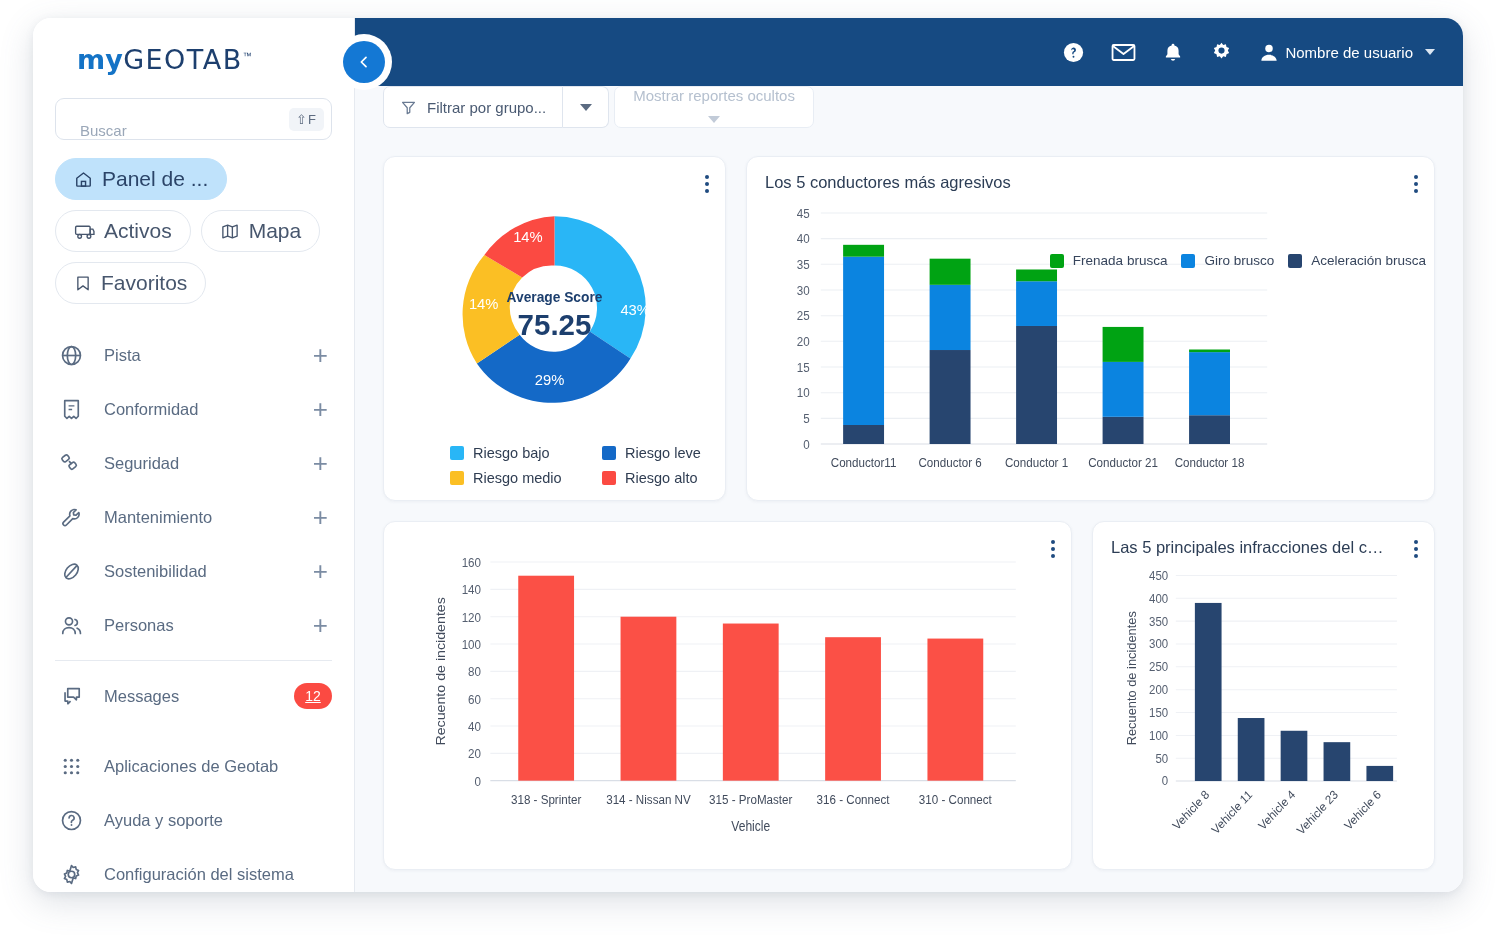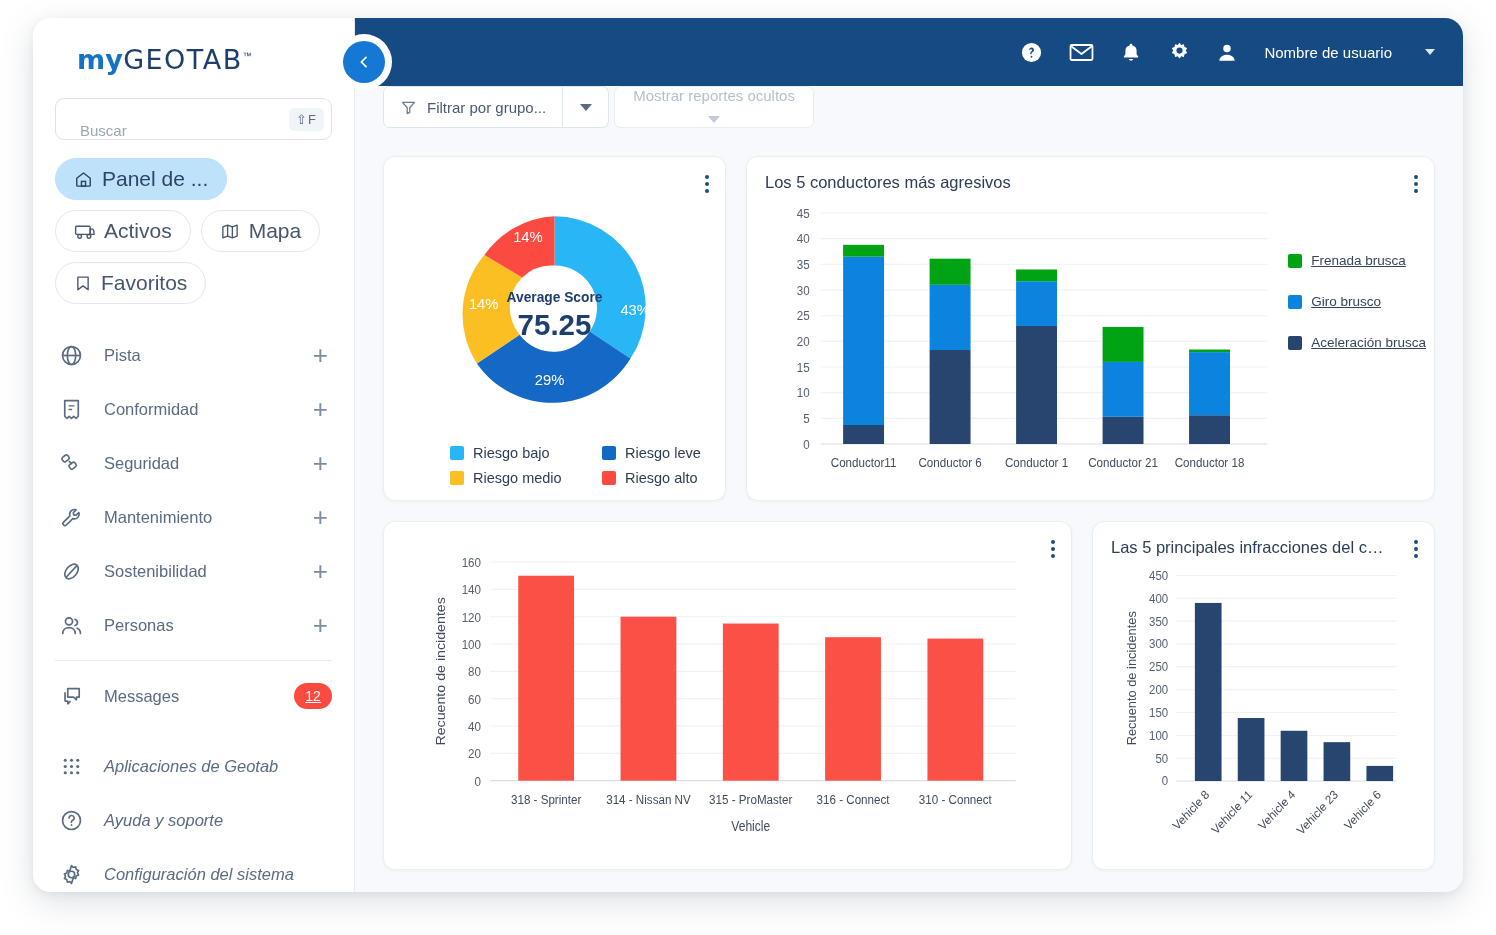--- a/index.html
+++ b/index.html
@@ -59,41 +59,41 @@
   }
   .nav-item .label { flex: 1; }
   .plus { color: #7b8ca3; font-size: 26px; font-weight: 300; line-height: 1; padding-right: 4px;}
   .nav-sep { height: 1px; background: #e6eaf0; margin: 8px 0; }
   .badge {
     background: #fb4a42; color: #fff; border-radius: 13px; font-size: 14px;
     min-width: 38px; height: 26px; display: flex; align-items: center;
     justify-content: center; font-weight: 500; text-decoration: underline;
   }
   .nav-lower { margin-top: 16px; }
-  .nav-lower .nav-item { height: 54px; font-style: italic; }
+  .nav-lower .nav-item { height: 54px; }
 
   
   .collapse-wrap {
     position: absolute; left: 303px; top: 16px; width: 56px; height: 56px;
     background: #fff; border-radius: 50%; display: flex; align-items: center;
     justify-content: center; z-index: 30;
   }
   .collapse-btn {
     width: 42px; height: 42px; border-radius: 50%; background: #1478d4;
     display: flex; align-items: center; justify-content: center; cursor: pointer;
   }
 
   
   .main { flex: 1; display: flex; flex-direction: column; background: #f7f9fc; min-width: 0; }
   .topbar {
     height: 68px; background: #164a82; display: flex; align-items: center;
     justify-content: flex-end; padding-right: 28px; gap: 26px; flex: 0 0 68px;
   }
   .topbar .ico { cursor: pointer; display: flex; align-items: center; }
-  .user { display: flex; align-items: center; gap: 27px; color: #fff; font-size: 15px; cursor: pointer; }
+  .user { display: flex; align-items: center; gap: 6px; color: #fff; font-size: 15px; cursor: pointer; }
   .caret { width: 0; height: 0; border-left: 5px solid transparent; border-right: 5px solid transparent; border-top: 6px solid #dbe6f2; margin-left: 6px;}
 
   .filterbar {
     height: 70px; background: #f7f9fc; display: flex; align-items: flex-start;
     gap: 5px; padding: 0 28px; flex: 0 0 70px;
   }
   .fgroup { display: flex; }
   .fbtn {
     height: 42px; background: #fff; border: 1px solid #dfe5ee; border-radius: 7px 0 0 7px;
     display: flex; align-items: center; gap: 10px; padding: 0 16px;
@@ -136,21 +136,21 @@
   .donut-legend {
     display: grid; grid-template-columns: 146px auto; row-gap: 9px; column-gap: 6px;
     padding: 2px 0 0 48px; font-size: 14.5px; color: #2f3d52;
   }
   .lg { display: flex; align-items: center; gap: 9px; }
   .sw { width: 14px; height: 14px; border-radius: 2px; flex:0 0 auto;}
 
   
   .stack-legend {
     position: absolute; right: 8px; top: 96px; display: flex;
-    flex-direction: column; gap: 26px; font-size: 13.5px; color: #37455c; text-decoration: underline;
+    flex-direction: row; gap: 14px; font-size: 13.5px; color: #37455c;
   }
 </style>
 </head>
 <body>
 
 <div class="app-window">
 
   <aside class="sidebar">
     <div class="logo">
       <span class="my">my</span><span class="geotab">GEOTAB</span><span class="tm">™</span>

